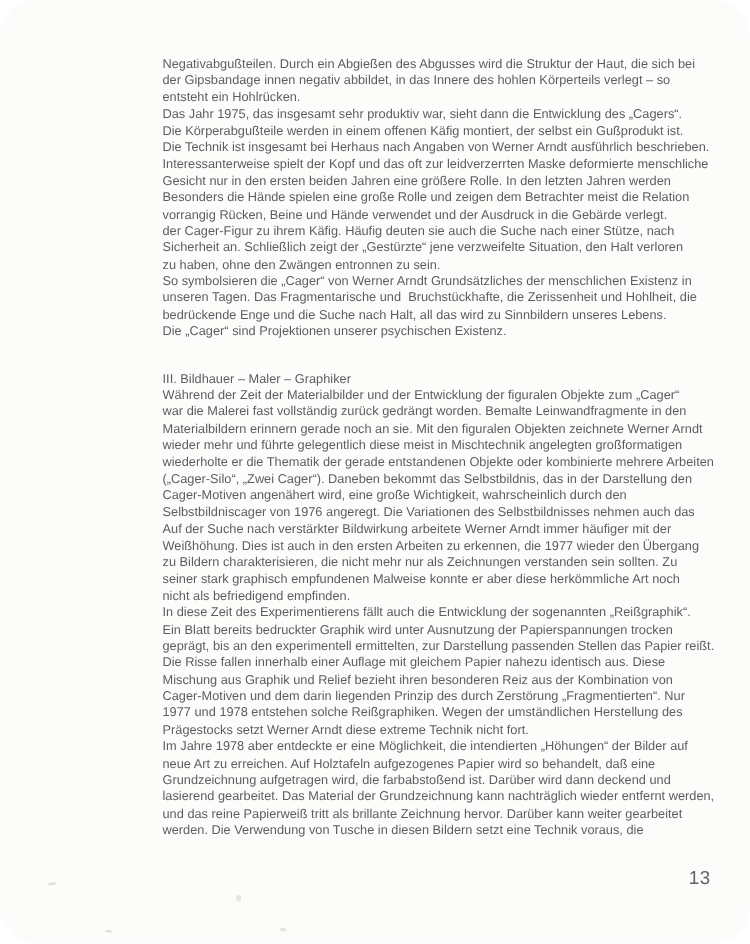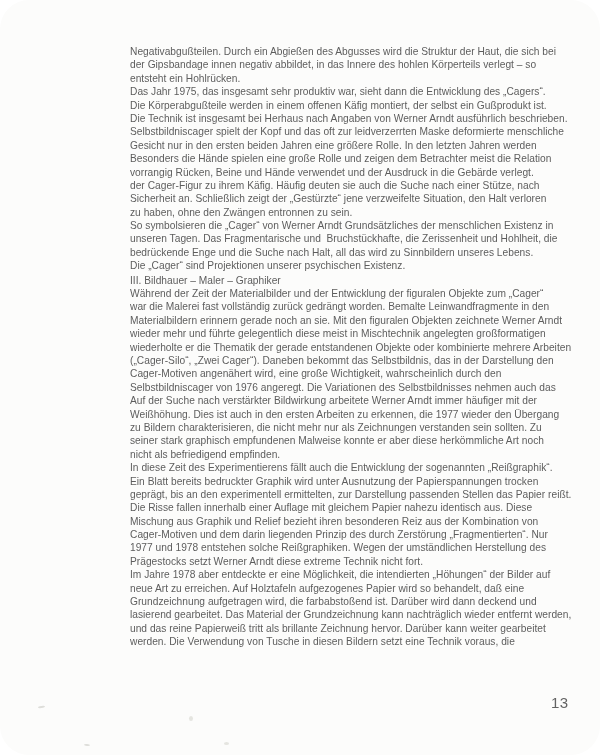--- a/index.html
+++ b/index.html
@@ -25,21 +25,21 @@
     font-size: 10.2px;
     line-height: 13.4px;
     letter-spacing: 0.02px;
   }
   .paragraph { margin: 0; padding: 0; }
   .line {
     white-space: pre;      
     height: 13.4px;
   }
   .section-heading {
-    margin-top: 1px;    
+    margin-top: 24px;    
     height: 13.4px;
     white-space: pre;
     color: #5d5d5d;
     font-size: 10.2px;
     font-weight: normal;
   }
   #page-number {
     position: absolute;
     top: 694px;
     left: 551px;
@@ -65,21 +65,21 @@
   <div id="text-column">
     <div class="paragraph">
         <div class="line">Negativabgußteilen. Durch ein Abgießen des Abgusses wird die Struktur der Haut, die sich bei</div>
         <div class="line">der Gipsbandage innen negativ abbildet, in das Innere des hohlen Körperteils verlegt – so</div>
         <div class="line">entsteht ein Hohlrücken.</div>
       </div>
     <div class="paragraph">
         <div class="line">Das Jahr 1975, das insgesamt sehr produktiv war, sieht dann die Entwicklung des „Cagers“.</div>
         <div class="line">Die Körperabgußteile werden in einem offenen Käfig montiert, der selbst ein Gußprodukt ist.</div>
         <div class="line">Die Technik ist insgesamt bei Herhaus nach Angaben von Werner Arndt ausführlich beschrieben.</div>
-        <div class="line">Selbstbildniscager spielt der Kopf und das oft zur leidverzerrten Maske deformierte menschliche</div>
+        <div class="line">Interessanterweise spielt der Kopf und das oft zur leidverzerrten Maske deformierte menschliche</div>
         <div class="line">Gesicht nur in den ersten beiden Jahren eine größere Rolle. In den letzten Jahren werden</div>
         <div class="line">Besonders die Hände spielen eine große Rolle und zeigen dem Betrachter meist die Relation</div>
         <div class="line">vorrangig Rücken, Beine und Hände verwendet und der Ausdruck in die Gebärde verlegt.</div>
         <div class="line">der Cager-Figur zu ihrem Käfig. Häufig deuten sie auch die Suche nach einer Stütze, nach</div>
         <div class="line">Sicherheit an. Schließlich zeigt der „Gestürzte“ jene verzweifelte Situation, den Halt verloren</div>
         <div class="line">zu haben, ohne den Zwängen entronnen zu sein.</div>
       </div>
     <div class="paragraph">
         <div class="line">So symbolsieren die „Cager“ von Werner Arndt Grundsätzliches der menschlichen Existenz in</div>
         <div class="line">unseren Tagen. Das Fragmentarische und  Bruchstückhafte, die Zerissenheit und Hohlheit, die</div>

